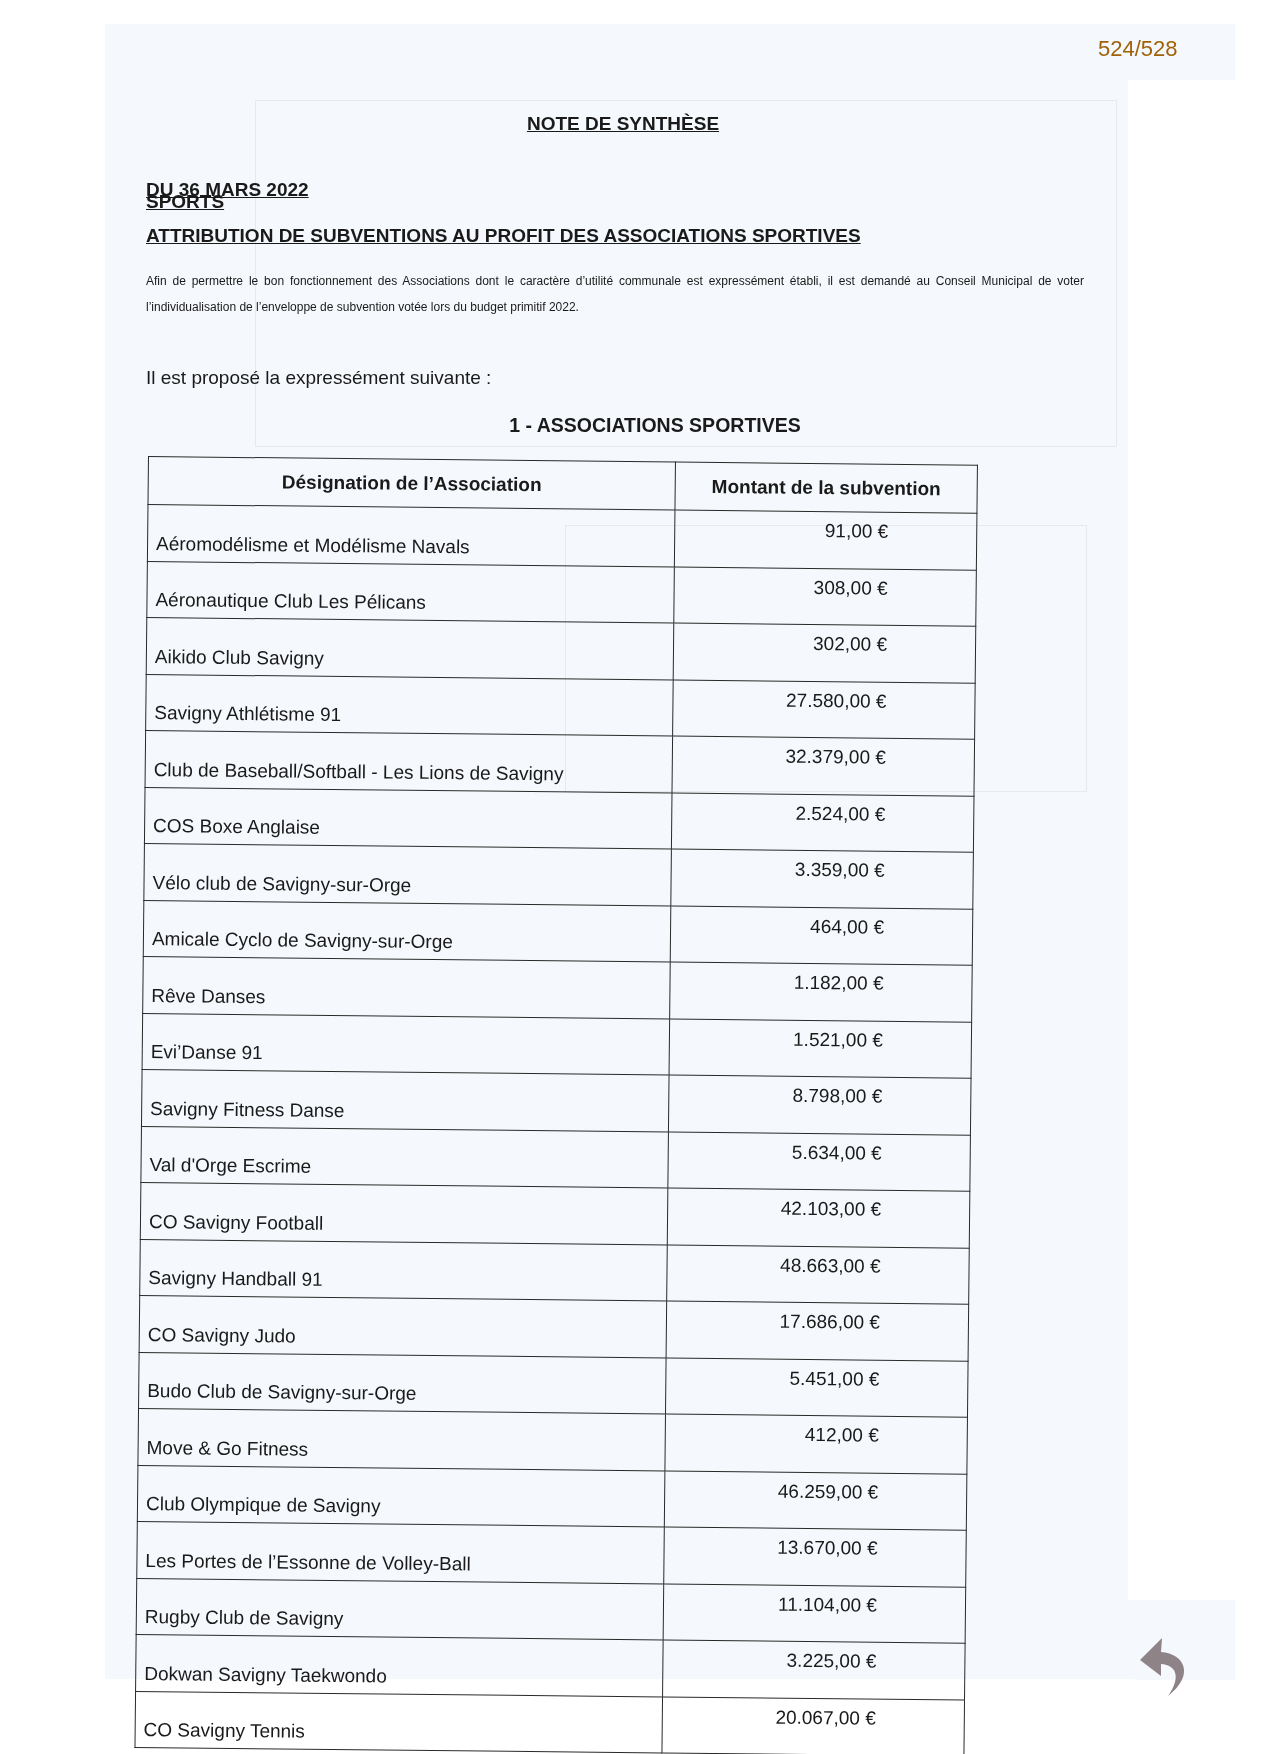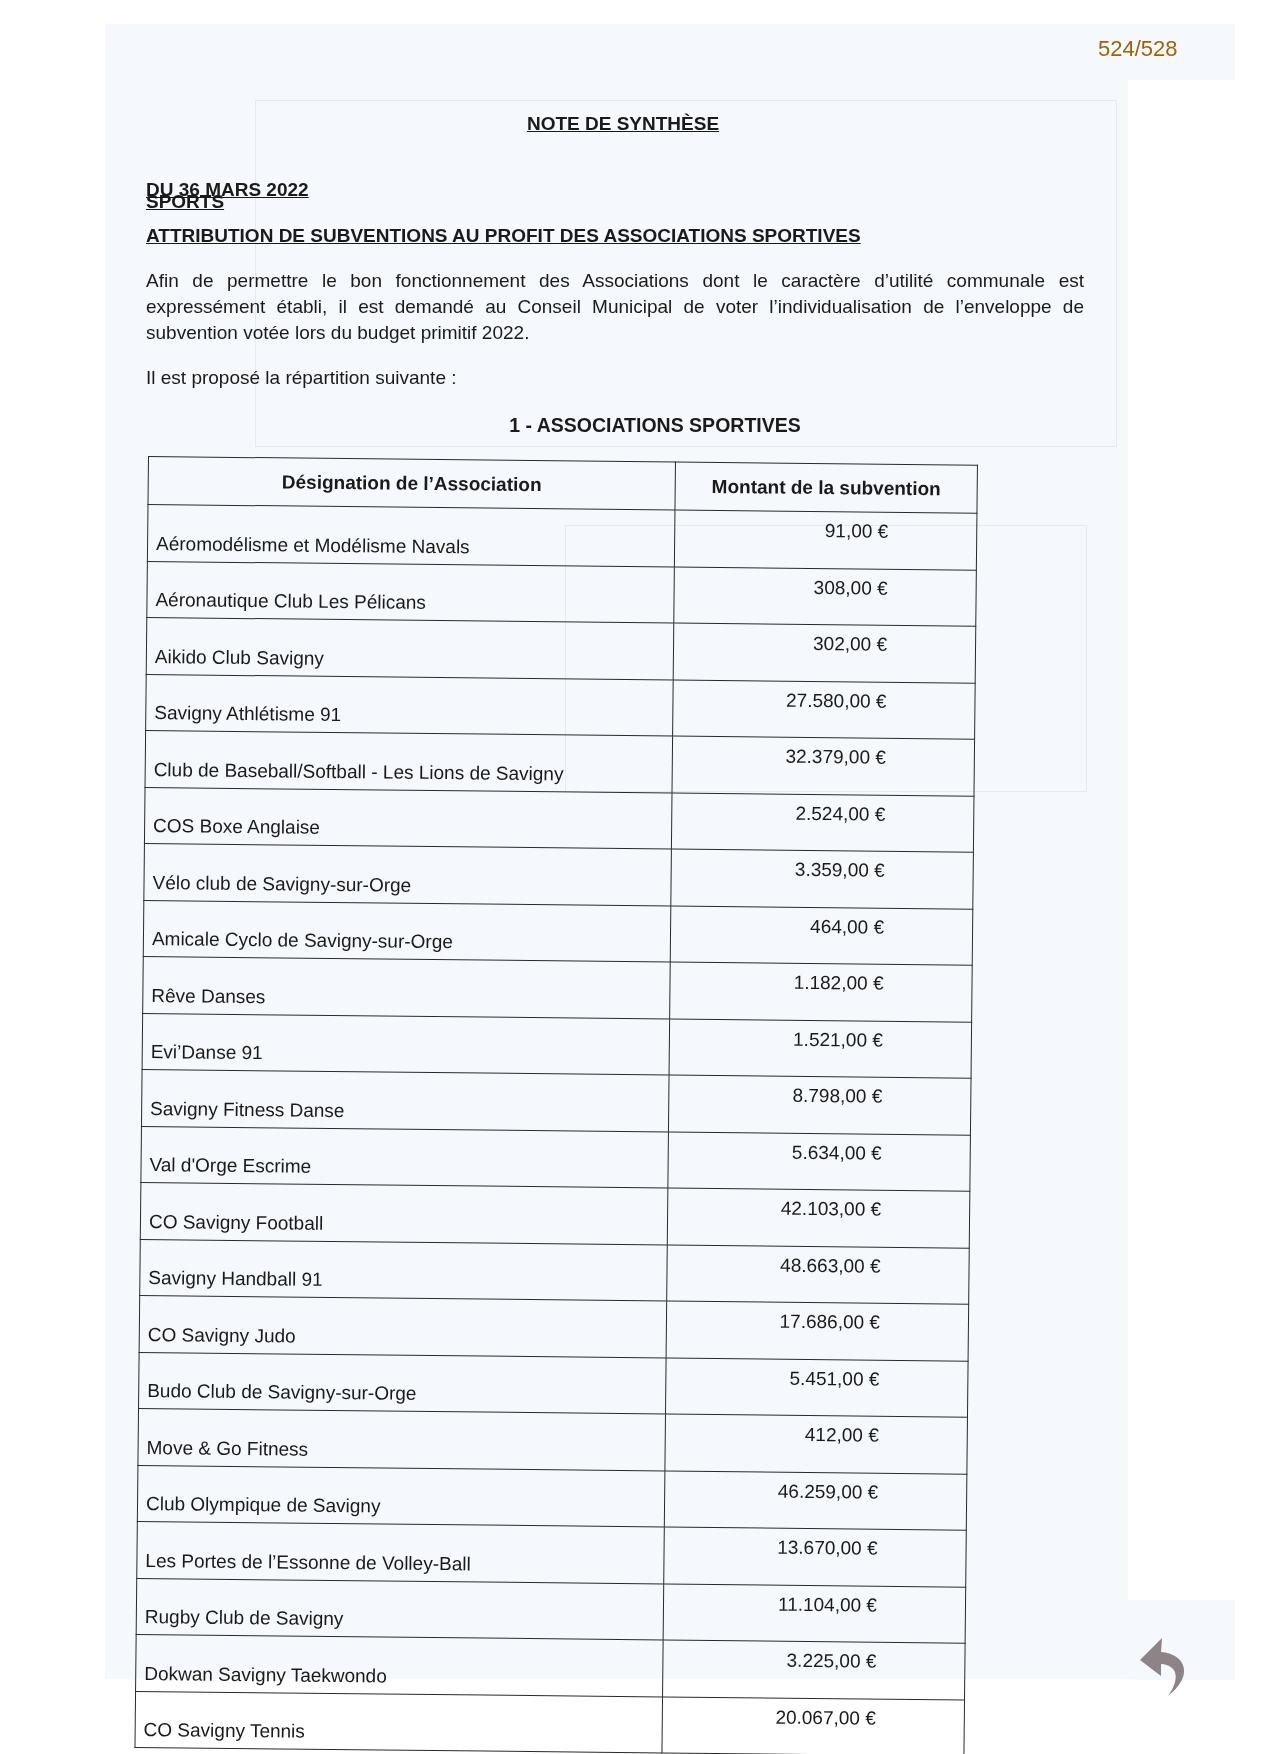--- a/index.html
+++ b/index.html
@@ -40,21 +40,21 @@
   }
   .heading {
     position: absolute; left: 146px; font-weight: bold; font-size: 19px; text-decoration: underline;
     line-height: 24px;
   }
   .h-date { top: 178px; }
   .h-sports { top: 190px; }
   .h-attrib { top: 224px; text-decoration: underline; }
   .para {
     position: absolute; left: 146px; width: 938px; top: 268px;
-    font-size: 19px; line-height: 26px; text-align: justify;
+    font-size: 12px; line-height: 26px; text-align: justify;
   }
   .para2 {
     position: absolute; left: 146px; top: 367px; font-size: 19px;
   }
   .section-title {
     position: absolute; left: 0; width: 1230px; top: 414px; text-align: center;
     font-weight: bold; font-size: 19.5px; padding-left: 40px;
   }
   table.assoc {
     position: absolute; left: 148px; top: 456px; width: 830px;
@@ -83,21 +83,21 @@
 
 <div class="page-number">524/528</div>
 
 <div class="title">NOTE DE SYNTHÈSE</div>
 
 <div class="heading h-date">DU 36 MARS 2022</div>
 <div class="heading h-sports">SPORTS</div>
 <div class="heading h-attrib">ATTRIBUTION DE SUBVENTIONS AU PROFIT DES ASSOCIATIONS SPORTIVES</div>
 
 <div class="para">Afin de permettre le bon fonctionnement des Associations dont le caractère d’utilité communale est expressément établi, il est demandé au Conseil Municipal de voter l’individualisation de l’enveloppe de subvention votée lors du budget primitif 2022.</div>
-<div class="para2">Il est proposé la répartition suivante :</div>
+<div class="para2">Il est proposé la expressément suivante :</div>
 
 <div class="section-title">1 - ASSOCIATIONS SPORTIVES</div>
 
 <table class="assoc">
   <thead>
     <tr>
       <th class="col-name">Désignation de l’Association</th>
       <th>Montant de la subvention</th>
     </tr>
   </thead>

